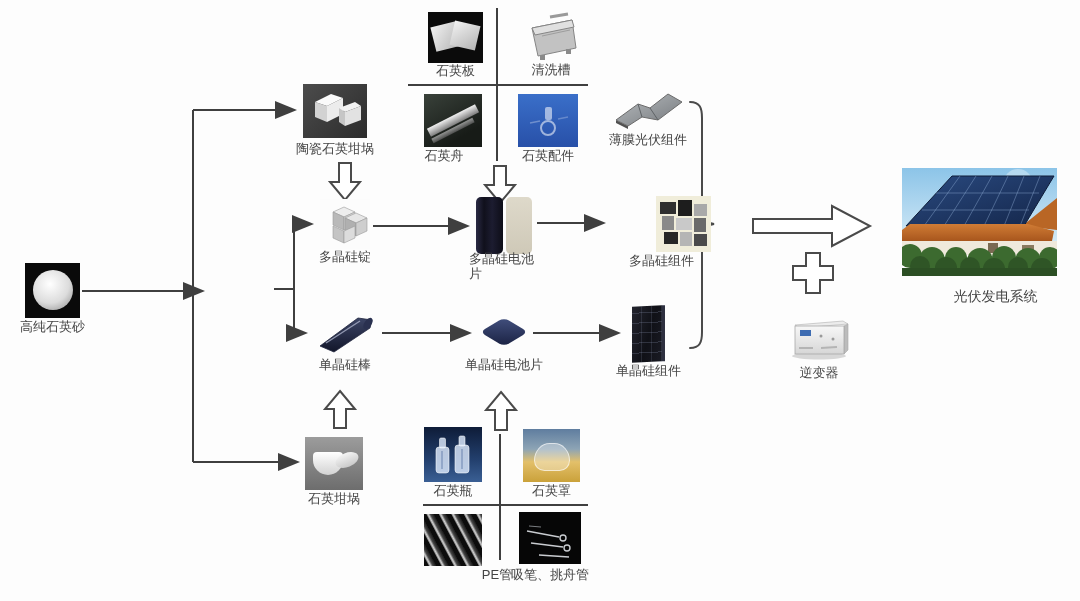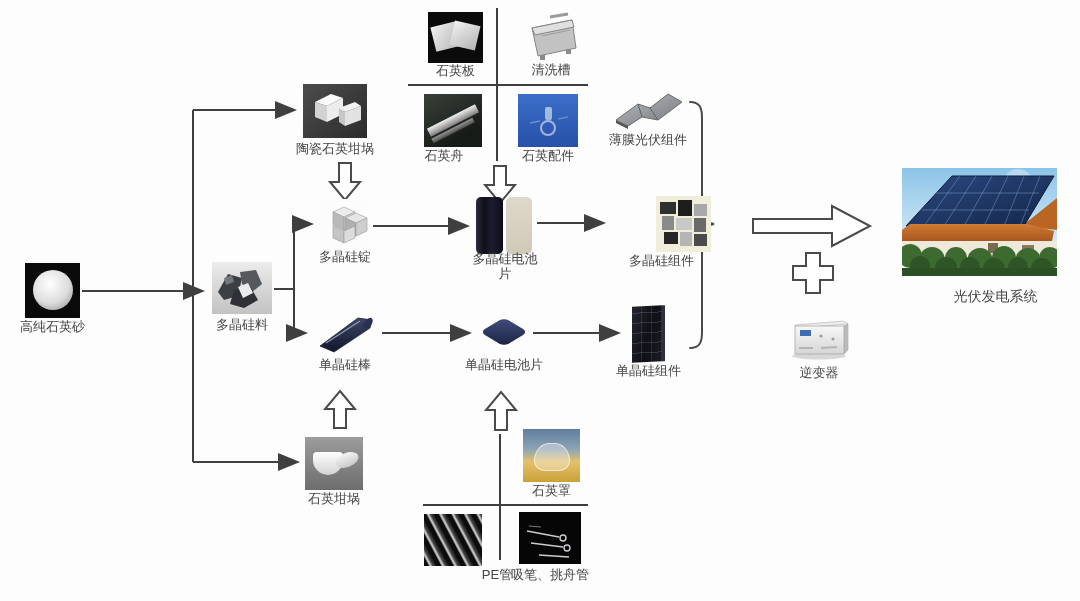--- a/index.html
+++ b/index.html
@@ -2,21 +2,21 @@
 <html><head>
 <meta charset="utf-8">
 <style>
   html,body{margin:0;padding:0;background:#fff;}
   .canvas{position:relative;width:1080px;height:601px;background:#fdfdfd;overflow:hidden;
           font-family:"Liberation Sans","DejaVu Sans",sans-serif;}
   svg.overlay{position:absolute;left:0;top:0;width:1080px;height:601px;}
   .node{position:absolute;}
   .img{position:relative;overflow:hidden;}
   .lbl{position:absolute;left:50%;transform:translateX(-50%);white-space:nowrap;
-       color:#454545;font-size:13px;line-height:1.15;text-align:center;}
+       color:#454545;font-size:13px;line-height:1.15;text-align:left;}
   .lbl.wrap{white-space:normal;width:72px;}
 
   
   .qsand{width:55px;height:55px;background:#0a0a0a;}
   .qsand .ball{width:40px;height:40px;border-radius:50%;margin:7px auto;
       background:radial-gradient(circle at 42% 35%,#ffffff,#dcdcdc 55%,#8f8f8f 96%);}
   .pmat{width:60px;height:52px;background:linear-gradient(180deg,#ececec,#c2c2c2);}
   .ceram{width:64px;height:54px;background:linear-gradient(135deg,#4c4c4c,#2c2c2c);}
   .qplate{width:55px;height:51px;background:#0b0b0b;}
   .qplate .sq{position:absolute;width:26px;height:25px;background:linear-gradient(135deg,#f2f2f2,#b4b4b4);}
@@ -109,32 +109,20 @@
     <path fill="none" stroke="#4a4a4a" stroke-width="2" stroke-linecap="round" d="M690,102 C700,102 702,108 702,118 L702,205 C702,216 704,222 714,224 C704,226 702,232 702,243 L702,332 C702,342 700,348 690,348"></path>
   </svg>
 
   <div class="node" style="left:25px;top:263px;width:55px;">
     <div class="img qsand">
         <div class="ball"></div>
       </div>
     <div class="lbl" style="top:57px;">高纯石英砂</div>
   </div>
 
-  <div class="node" style="left:212px;top:262px;width:60px;">
-    <div class="img pmat">
-      <svg width="60" height="52">
-        <polygon points="6,30 16,12 30,16 26,34 12,38" fill="#3c4043"></polygon>
-        <polygon points="28,10 44,8 50,22 40,30 30,22" fill="#55595e"></polygon>
-        <polygon points="22,28 38,24 46,38 32,46 18,42" fill="#2e3236"></polygon>
-        <polygon points="26,25 36,21 41,31 31,36" fill="#e9ebed"></polygon>
-        <polygon points="12,16 20,13 22,20 14,23" fill="#74787d"></polygon>
-      </svg>
-    </div>
-    <div class="lbl" style="top:56px;">多晶硅料</div>
-  </div>
 
   <div class="node" style="left:303px;top:84px;width:64px;border-radius:17px;">
     <div class="img ceram">
       <svg width="64" height="54">
         <polygon points="12,18 28,10 40,14 24,22" fill="#fafafa"></polygon>
         <polygon points="12,18 24,22 24,38 12,33" fill="#d2d2d2"></polygon>
         <polygon points="24,22 40,14 40,30 24,38" fill="#ececec"></polygon>
         <polygon points="36,24 52,18 58,22 42,28" fill="#f2f2f2"></polygon>
         <polygon points="36,24 42,28 42,42 36,38" fill="#c6c6c6"></polygon>
         <polygon points="42,28 58,22 58,36 42,42" fill="#e2e2e2"></polygon>
@@ -270,20 +258,35 @@
   </div>
 
   <div class="node" style="left:305px;top:437px;width:58px;">
     <div class="img qcru">
       <div class="bowl"></div>
       <div class="lid"></div>
     </div>
     <div class="lbl" style="top:55px;">石英坩埚</div>
   </div>
 
+  <div class="node" style="left:424px;top:427px;width:58px;">
+    <div class="img qbot">
+      <svg width="58" height="55">
+        <g fill="rgba(225,238,255,.8)" stroke="rgba(255,255,255,.55)" stroke-width="1">
+          <rect x="12" y="20" width="13" height="26" rx="3"></rect>
+          <rect x="15.5" y="11" width="6" height="10" rx="1.5"></rect>
+          <rect x="31" y="18" width="14" height="28" rx="3"></rect>
+          <rect x="35" y="9" width="6" height="10" rx="1.5"></rect>
+        </g>
+        <line x1="18" y1="24" x2="18" y2="42" stroke="rgba(80,110,160,.5)" stroke-width="1.5"></line>
+        <line x1="38" y1="22" x2="38" y2="42" stroke="rgba(80,110,160,.5)" stroke-width="1.5"></line>
+      </svg>
+    </div>
+    <div class="lbl" style="top:57px;">石英瓶</div>
+  </div>
 
   <div class="node" style="left:523px;top:429px;width:57px;">
     <div class="img qcov">
       <div class="dome"></div>
     </div>
     <div class="lbl" style="top:55px;">石英罩</div>
   </div>
 
   <div class="node" style="left:424px;top:514px;width:58px;">
     <div class="img petube"></div>

